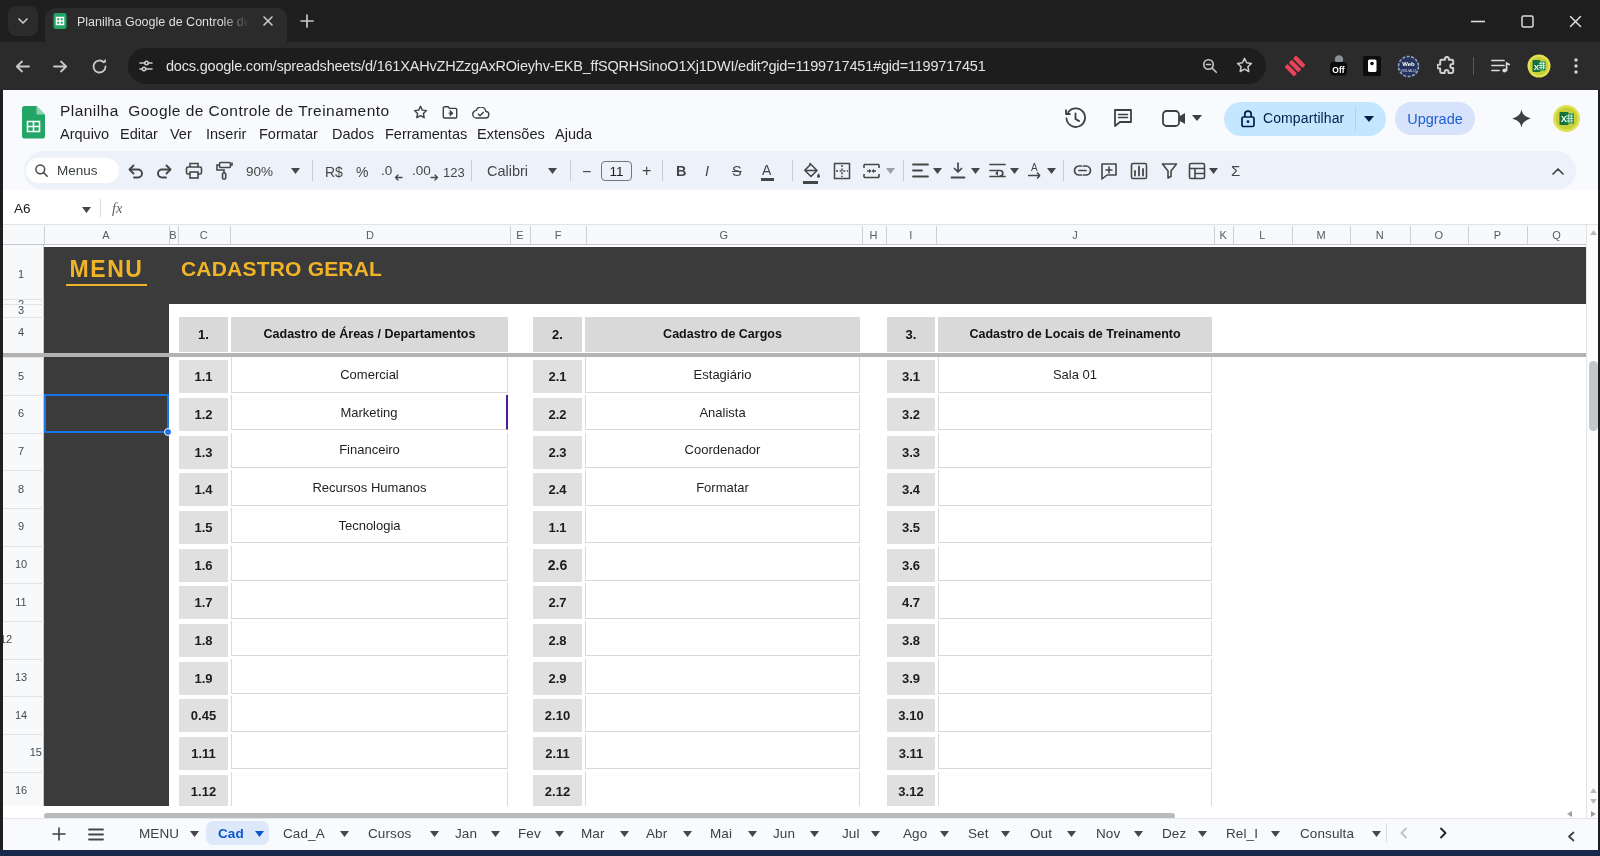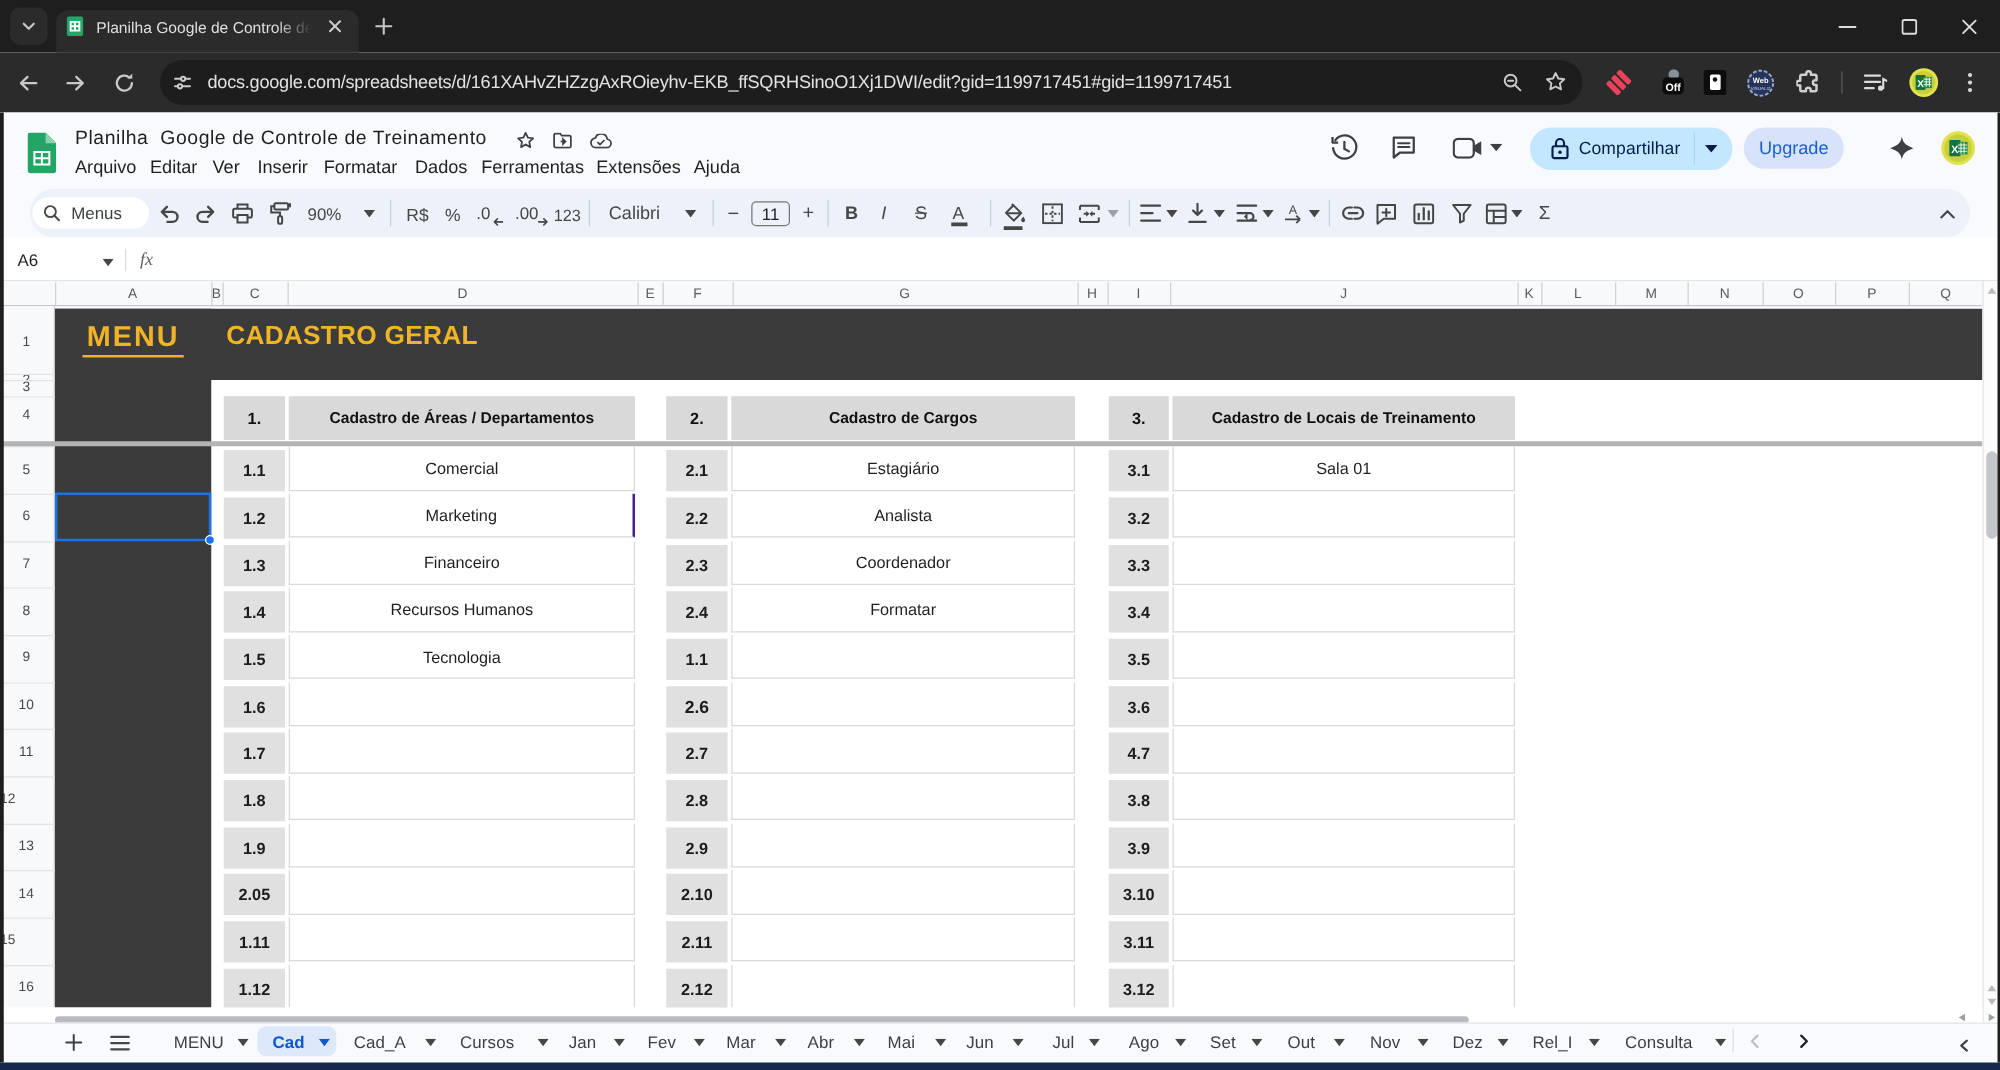--- a/index.html
+++ b/index.html
@@ -483,21 +483,21 @@
 <div class="ab" style="left:0;top:368.7px;width:42px;height:15px;line-height:15px;text-align:center;font-size:11px;color:#464a4e">5</div>
 <div class="ab" style="left:0;top:406.4px;width:42px;height:15px;line-height:15px;text-align:center;font-size:11px;color:#464a4e">6</div>
 <div class="ab" style="left:0;top:444.0px;width:42px;height:15px;line-height:15px;text-align:center;font-size:11px;color:#464a4e">7</div>
 <div class="ab" style="left:0;top:481.7px;width:42px;height:15px;line-height:15px;text-align:center;font-size:11px;color:#464a4e">8</div>
 <div class="ab" style="left:0;top:519.4px;width:42px;height:15px;line-height:15px;text-align:center;font-size:11px;color:#464a4e">9</div>
 <div class="ab" style="left:0;top:557.0px;width:42px;height:15px;line-height:15px;text-align:center;font-size:11px;color:#464a4e">10</div>
 <div class="ab" style="left:0;top:594.7px;width:42px;height:15px;line-height:15px;text-align:center;font-size:11px;color:#464a4e">11</div>
 <div class="ab" style="left:0;top:632.4px;width:42px;height:15px;line-height:15px;text-align:left;font-size:11px;color:#464a4e">12</div>
 <div class="ab" style="left:0;top:670.0px;width:42px;height:15px;line-height:15px;text-align:center;font-size:11px;color:#464a4e">13</div>
 <div class="ab" style="left:0;top:707.7px;width:42px;height:15px;line-height:15px;text-align:center;font-size:11px;color:#464a4e">14</div>
-<div class="ab" style="left:0;top:745.3px;width:42px;height:15px;line-height:15px;text-align:left;font-size:11px;color:#464a4e">15</div>
+<div class="ab" style="left:0;top:745.3px;width:42px;height:15px;line-height:15px;text-align:right;font-size:11px;color:#464a4e">15</div>
 <div class="ab" style="left:0;top:783.0px;width:42px;height:15px;line-height:15px;text-align:center;font-size:11px;color:#464a4e">16</div>
 <div class="ab" style="left:0;top:298.5px;width:42px;height:5px;overflow:hidden;text-align:center;font-size:11px;line-height:10px;color:#50555a">2</div>
 <div class="ab" style="left:0;top:299.3px;width:43.5px;height:1px;background:#e1e3e6"></div>
 <div class="ab" style="left:0;top:303.8px;width:43.5px;height:1px;background:#e1e3e6"></div>
 <div class="ab" style="left:0;top:316.5px;width:43.5px;height:1px;background:#e1e3e6"></div>
 <div class="ab" style="left:0;top:357.4px;width:43.5px;height:1px;background:#e1e3e6"></div>
 <div class="ab" style="left:0;top:395.1px;width:43.5px;height:1px;background:#e1e3e6"></div>
 <div class="ab" style="left:0;top:432.7px;width:43.5px;height:1px;background:#e1e3e6"></div>
 <div class="ab" style="left:0;top:470.4px;width:43.5px;height:1px;background:#e1e3e6"></div>
 <div class="ab" style="left:0;top:508.0px;width:43.5px;height:1px;background:#e1e3e6"></div>
@@ -567,21 +567,21 @@
 <div class="ab ctr" style="left:533px;top:623.8px;width:49px;height:33.2px;background:#e0e0e0;font-size:13px;font-weight:bold;color:#1c1c1c">2.8</div>
 <div class="ab ctr" style="left:585px;top:621.0px;width:275px;height:35.4px;border-bottom:1px solid #d9d9d9;border-left:1px solid #d9d9d9;border-right:1px solid #d9d9d9;font-size:13px;color:#1f1f1f"></div>
 <div class="ab ctr" style="left:887px;top:623.8px;width:48px;height:33.2px;background:#e0e0e0;font-size:13px;font-weight:bold;color:#1c1c1c">3.8</div>
 <div class="ab ctr" style="left:938px;top:621.0px;width:274px;height:35.4px;border-bottom:1px solid #d9d9d9;border-left:1px solid #d9d9d9;border-right:1px solid #d9d9d9;font-size:13px;color:#1f1f1f"></div>
 <div class="ab ctr" style="left:179px;top:661.5px;width:49px;height:33.2px;background:#e0e0e0;font-size:13px;font-weight:bold;color:#1c1c1c">1.9</div>
 <div class="ab ctr" style="left:231px;top:658.7px;width:277px;height:35.4px;border-bottom:1px solid #d9d9d9;border-left:1px solid #d9d9d9;border-right:1px solid #d9d9d9;font-size:13px;color:#1f1f1f"></div>
 <div class="ab ctr" style="left:533px;top:661.5px;width:49px;height:33.2px;background:#e0e0e0;font-size:13px;font-weight:bold;color:#1c1c1c">2.9</div>
 <div class="ab ctr" style="left:585px;top:658.7px;width:275px;height:35.4px;border-bottom:1px solid #d9d9d9;border-left:1px solid #d9d9d9;border-right:1px solid #d9d9d9;font-size:13px;color:#1f1f1f"></div>
 <div class="ab ctr" style="left:887px;top:661.5px;width:48px;height:33.2px;background:#e0e0e0;font-size:13px;font-weight:bold;color:#1c1c1c">3.9</div>
 <div class="ab ctr" style="left:938px;top:658.7px;width:274px;height:35.4px;border-bottom:1px solid #d9d9d9;border-left:1px solid #d9d9d9;border-right:1px solid #d9d9d9;font-size:13px;color:#1f1f1f"></div>
-<div class="ab ctr" style="left:179px;top:699.1px;width:49px;height:33.2px;background:#e0e0e0;font-size:13px;font-weight:bold;color:#1c1c1c">2.05</div>
+<div class="ab ctr" style="left:179px;top:699.1px;width:49px;height:33.2px;background:#e0e0e0;font-size:13px;font-weight:bold;color:#1c1c1c">0.45</div>
 <div class="ab ctr" style="left:231px;top:696.3px;width:277px;height:35.4px;border-bottom:1px solid #d9d9d9;border-left:1px solid #d9d9d9;border-right:1px solid #d9d9d9;font-size:13px;color:#1f1f1f"></div>
 <div class="ab ctr" style="left:533px;top:699.1px;width:49px;height:33.2px;background:#e0e0e0;font-size:13px;font-weight:bold;color:#1c1c1c">2.10</div>
 <div class="ab ctr" style="left:585px;top:696.3px;width:275px;height:35.4px;border-bottom:1px solid #d9d9d9;border-left:1px solid #d9d9d9;border-right:1px solid #d9d9d9;font-size:13px;color:#1f1f1f"></div>
 <div class="ab ctr" style="left:887px;top:699.1px;width:48px;height:33.2px;background:#e0e0e0;font-size:13px;font-weight:bold;color:#1c1c1c">3.10</div>
 <div class="ab ctr" style="left:938px;top:696.3px;width:274px;height:35.4px;border-bottom:1px solid #d9d9d9;border-left:1px solid #d9d9d9;border-right:1px solid #d9d9d9;font-size:13px;color:#1f1f1f"></div>
 <div class="ab ctr" style="left:179px;top:736.8px;width:49px;height:33.2px;background:#e0e0e0;font-size:13px;font-weight:bold;color:#1c1c1c">1.11</div>
 <div class="ab ctr" style="left:231px;top:734.0px;width:277px;height:35.4px;border-bottom:1px solid #d9d9d9;border-left:1px solid #d9d9d9;border-right:1px solid #d9d9d9;font-size:13px;color:#1f1f1f"></div>
 <div class="ab ctr" style="left:533px;top:736.8px;width:49px;height:33.2px;background:#e0e0e0;font-size:13px;font-weight:bold;color:#1c1c1c">2.11</div>
 <div class="ab ctr" style="left:585px;top:734.0px;width:275px;height:35.4px;border-bottom:1px solid #d9d9d9;border-left:1px solid #d9d9d9;border-right:1px solid #d9d9d9;font-size:13px;color:#1f1f1f"></div>
 <div class="ab ctr" style="left:887px;top:736.8px;width:48px;height:33.2px;background:#e0e0e0;font-size:13px;font-weight:bold;color:#1c1c1c">3.11</div>

